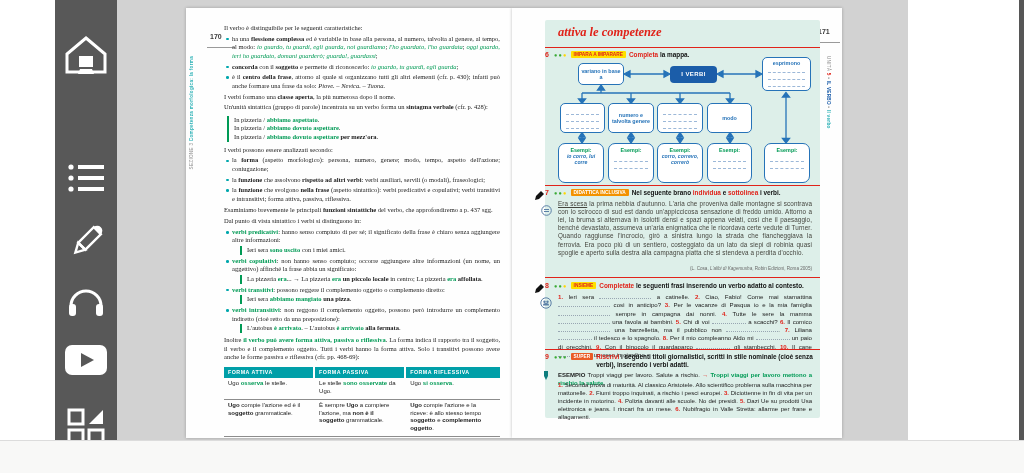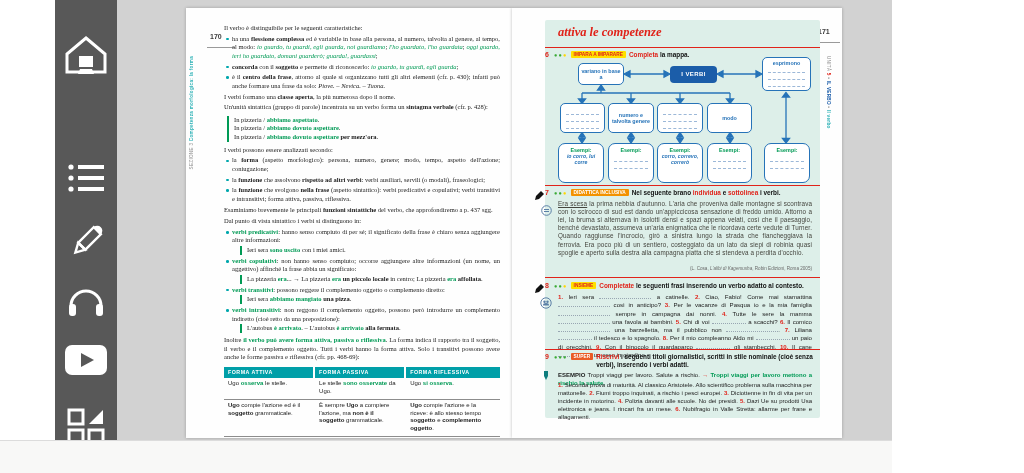--- a/index.html
+++ b/index.html
@@ -1,18 +1,18 @@
 <!DOCTYPE html>
 <html><head>
 <meta charset="utf-8">
 <style>
   *{margin:0;padding:0;box-sizing:border-box}
   html,body{width:1024px;height:473px;overflow:hidden;background:#fff;
     font-family:"Liberation Sans",sans-serif;-webkit-font-smoothing:antialiased}
-  #stage{position:absolute;left:0;top:0;width:892px;height:473px;overflow:hidden}
+  #stage{position:absolute;left:0;top:0;width:1024px;height:473px;overflow:hidden}
 
   
   .left-gutter{position:absolute;left:0;top:0;width:55px;height:473px;background:#fff}
   .sidebar{position:absolute;left:55px;top:0;width:62px;height:440px;background:#585858;overflow:hidden}
   .sb-icon{position:absolute;left:50%;transform:translateX(-50%);cursor:pointer}
   .reader-bg{position:absolute;left:117px;top:0;width:791px;height:440px;background:#d2d2d2}
   .right-panel{position:absolute;left:908px;top:0;width:111px;height:473px;background:#fff}
   .right-edge{position:absolute;left:1019px;top:0;width:5px;height:441px;background:#565656}
   .toolbar{position:absolute;left:0;top:440px;width:1024px;height:33px;background:#f8f8f7;border-top:1px solid #dcdcdc;overflow:visible}
 

